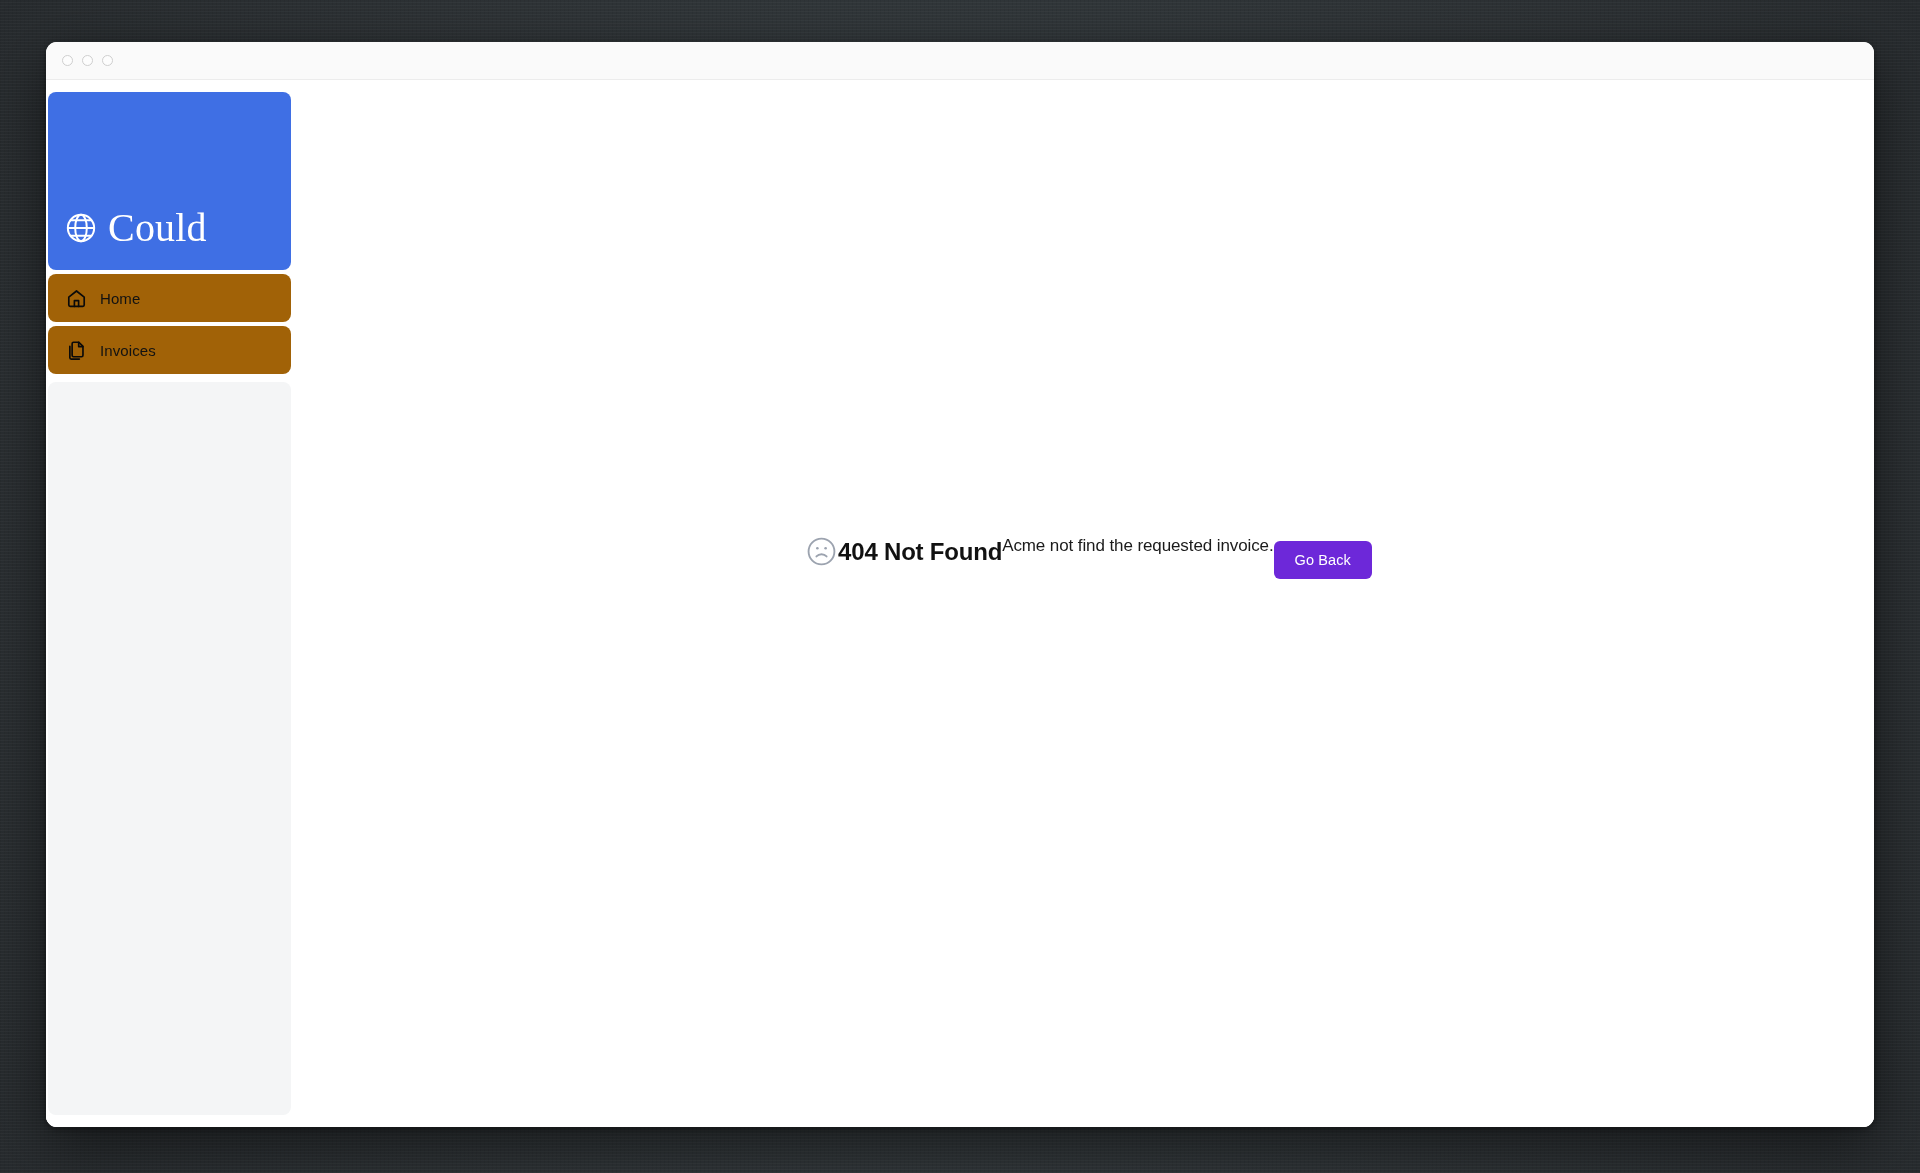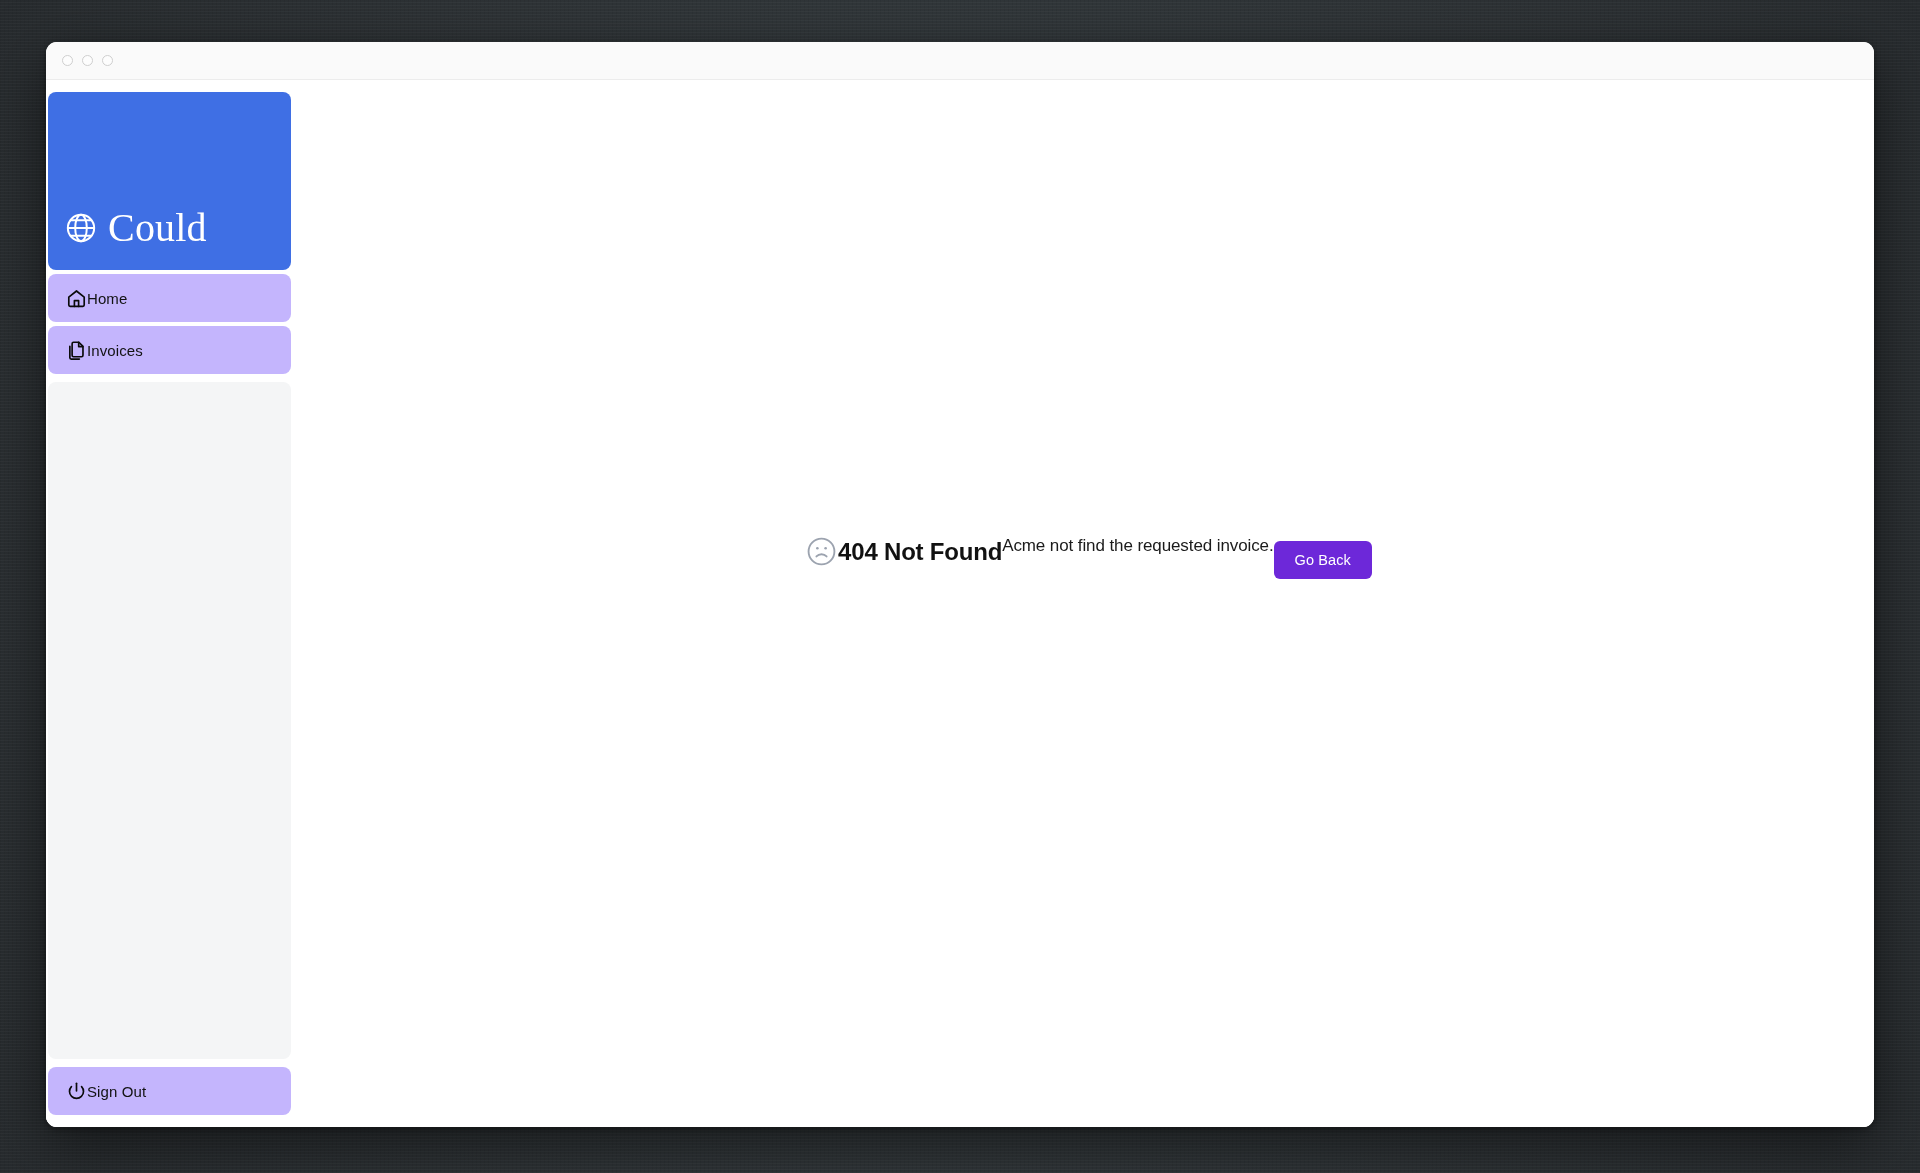--- a/index.html
+++ b/index.html
@@ -104,24 +104,25 @@
     font-family: "Liberation Serif", serif;
     font-size: 40px;
     line-height: 1;
     letter-spacing: .2px;
   }
   .globe-svg { display: block; }
 
   .nav-item {
     height: 48px;
     flex: 0 0 48px;
-    background: #c4b5fd;
+    background: #a16207;
     border-radius: 8px;
     display: flex;
     align-items: center;
+    gap: 13px;
     padding-left: 17px;
     cursor: pointer;
     user-select: none;
   }
   .nav-label {
     font-size: 15px;
     font-weight: 500;
     color: #121212;
     letter-spacing: .1px;
   }
@@ -236,29 +237,20 @@
             <path d="M14.5 2.8v4.8h4.6"></path>
             <path d="M4.4 7.2v13.1a1.5 1.5 0 0 0 1.5 1.5h9.4"></path>
           </svg>
         </span>
         <span class="nav-label">Invoices</span>
       </div>
 
 
       <div id="sidebar-spacer"></div>
 
-      <div class="nav-item" id="sign-out-item">
-        <span class="nav-icon">
-          <svg width="21" height="21" viewBox="0 0 24 24" fill="none" stroke="#0a0a0a" stroke-width="1.9" stroke-linecap="round" stroke-linejoin="round">
-            <path d="M6.2 6.4a8 8 0 1 0 11.6 0"></path>
-            <line x1="12" y1="2.6" x2="12" y2="11.4"></line>
-          </svg>
-        </span>
-        <span class="nav-label">Sign Out</span>
-      </div>
 
     </nav>
 
     <main id="main-content">
       <div id="not-found-block">
 
         <span id="sad-face-icon">
           <svg width="33" height="33" viewBox="0 0 24 24" fill="none" stroke="#9ca3af" stroke-width="1.35" stroke-linecap="round" stroke-linejoin="round">
             <circle cx="12" cy="12" r="9.4"></circle>
             <path d="M8.3 15.6a5 5 0 0 1 7.4 0"></path>

